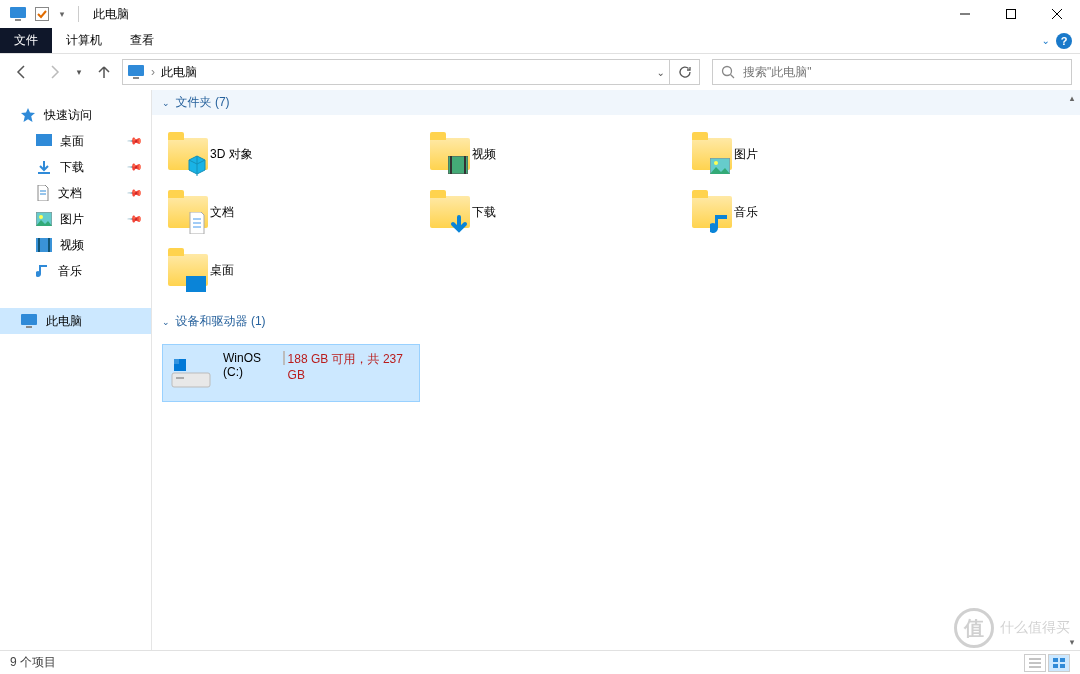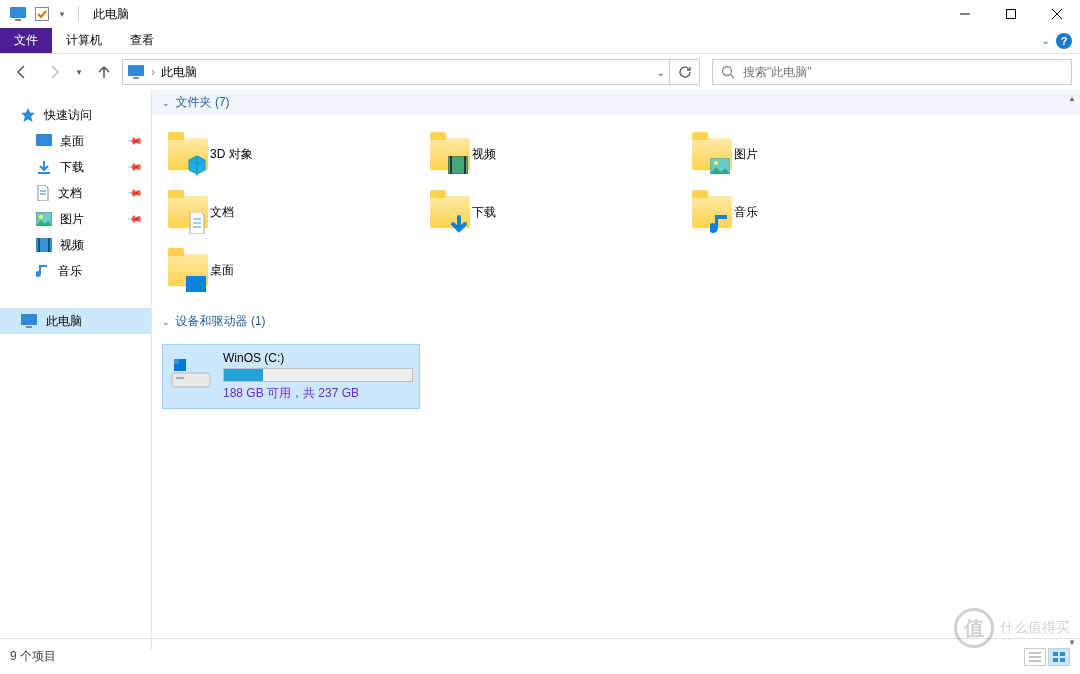--- a/index.html
+++ b/index.html
@@ -10,21 +10,21 @@
 .titlebar .qat { display: flex; align-items: center; gap: 4px; padding-left: 8px; }
 .qat-icon { width: 20px; height: 20px; display: flex; align-items: center; justify-content: center; }
 .titlebar .divider { width: 1px; height: 16px; background: #ccc; margin: 0 6px; }
 .titlebar .title { margin-left: 4px; font-size: 12px; }
 .titlebar .win-controls { margin-left: auto; display: flex; }
 .win-btn { width: 46px; height: 28px; display: flex; align-items: center; justify-content: center; }
 
 
 .ribbon { height: 26px; display: flex; align-items: stretch; border-bottom: 1px solid #e1e1e1; }
 .ribbon .tab { padding: 0 14px; display: flex; align-items: center; font-size: 12px; cursor: default; }
-.ribbon .tab.file { background: #4c1d95; color: #fff; }
+.ribbon .tab.file { background: #0f172a; color: #fff; }
 .ribbon .right { margin-left: auto; display: flex; align-items: center; padding-right: 8px; gap: 6px; }
 .help-circle { width: 16px; height: 16px; border-radius: 50%; background: #1979ca; color: #fff; display: flex; align-items: center; justify-content: center; font-size: 11px; font-weight: bold; }
 
 
 .navbar { height: 36px; display: flex; align-items: center; padding: 4px 8px; gap: 4px; }
 .nav-arrow { width: 28px; height: 28px; display: flex; align-items: center; justify-content: center; color: #555; }
 .nav-arrow.disabled { color: #bbb; }
 .addr-box { flex: 1; height: 26px; border: 1px solid #ccc; display: flex; align-items: center; padding: 0 4px; gap: 6px; }
 .addr-dd { color: #555; }
 .refresh-box { width: 30px; height: 26px; border: 1px solid #ccc; border-left: none; display: flex; align-items: center; justify-content: center; margin-left: -4px; }
@@ -44,27 +44,27 @@
 .group-header .chev { font-size: 9px; }
 
 .folder-grid { display: flex; flex-wrap: wrap; padding: 4px 10px 10px 10px; gap: 0; }
 .folder-item { width: 262px; height: 58px; display: flex; align-items: center; padding: 4px; }
 .folder-icon { width: 44px; height: 44px; display: flex; align-items: center; justify-content: center; position: relative; }
 
 .drive-grid { display: flex; flex-wrap: wrap; padding: 4px 10px; gap: 20px; }
 .drive-item { width: 258px; display: flex; gap: 10px; padding: 6px; border: 1px solid transparent; }
 .drive-item.selected { background: #cce8ff; border: 1px solid #99d1ff; }
 .drive-icon { width: 44px; height: 44px; display: flex; align-items: center; justify-content: center; }
-.drive-info { flex: 1; display: flex; flex-direction: column; gap: 3px; }
+.drive-info { flex: 1; display: flex; flex-direction: row; gap: 3px; }
 .drive-bar { height: 14px; border: 1px solid #bcbcbc; background: #eee; position: relative; }
 .drive-fill { height: 100%; background: #26a0da; }
-.drive-sub { color: #6d28d9; font-size: 12px; }
-
-
-.statusbar { position: absolute; bottom: 0; left: 0; right: 0; height: 36px; border-top: 1px solid #e1e1e1; display: flex; align-items: center; padding: 0 10px; font-size: 12px; color: #444; }
+.drive-sub { color: #b91c1c; font-size: 12px; }
+
+
+.statusbar { position: absolute; bottom: 0; left: 0; right: 0; height: 24px; border-top: 1px solid #e1e1e1; display: flex; align-items: center; padding: 0 10px; font-size: 12px; color: #444; }
 .statusbar .views { margin-left: auto; display: flex; gap: 2px; }
 .view-btn { width: 22px; height: 18px; border: 1px solid #ccc; display: flex; align-items: center; justify-content: center; }
 
 .watermark { position: absolute; right: 10px; bottom: 26px; opacity: .18; font-size: 14px; display: flex; align-items: center; gap: 6px; color: #000; }
 .watermark .circ { width: 40px; height: 40px; border: 3px solid #000; border-radius: 50%; display: flex; align-items: center; justify-content: center; font-size: 20px; font-weight: bold; }
 
 
 .ic-folder { width: 40px; height: 32px; background: linear-gradient(#ffe9a6,#ffd34e); border-radius: 2px; position: relative; }
 .ic-folder::before { content:""; position:absolute; top:-6px; left:0; width:16px; height:8px; background:#ffd34e; border-radius:2px 2px 0 0;}
 .scroll-track { position:absolute; right:0; top:90px; bottom:24px; width:16px; }

